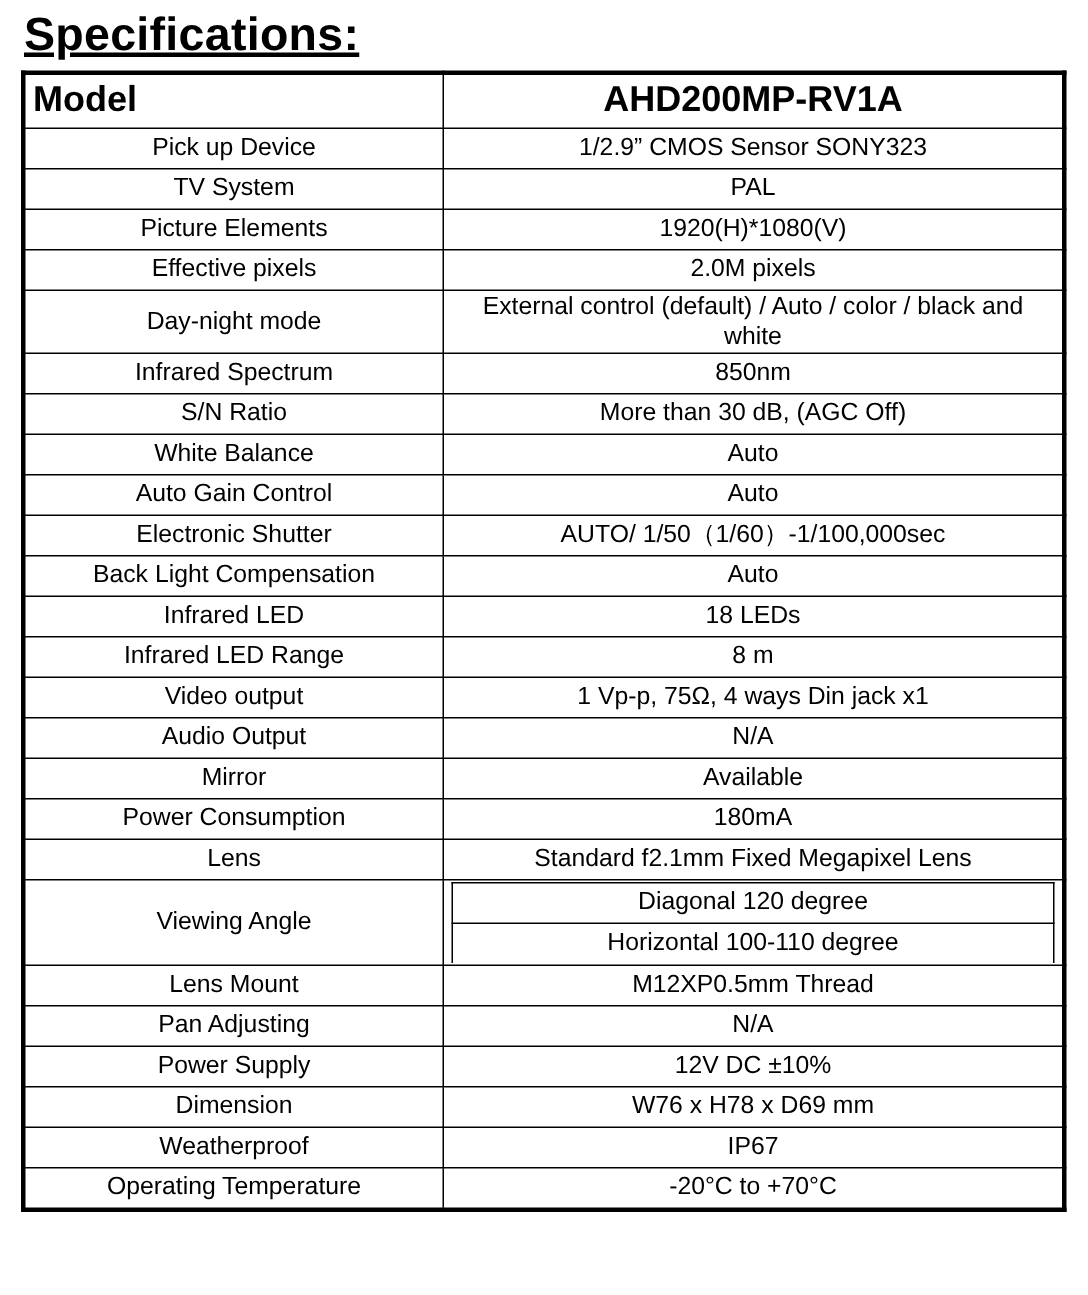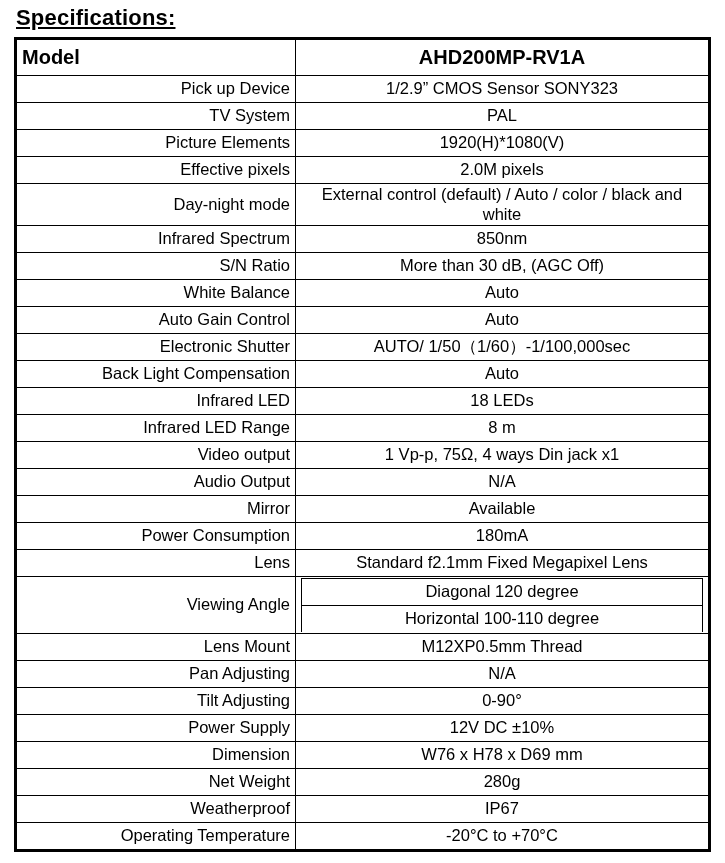--- a/index.html
+++ b/index.html
@@ -15,21 +15,21 @@
     overflow: hidden;
   }
   .page {
     position: relative;
     width: 725px;
     height: 863px;
     box-sizing: border-box;
     padding: 6px 14px 0 14px;
   }
   .doc-title {
-    font-size: 22px;
+    font-size: 31px;
     font-weight: bold;
     text-decoration: underline;
     letter-spacing: 0.2px;
     margin: 0 0 7px 2px;
     line-height: 1.1;
   }
   table.spec {
     border-collapse: collapse;
     width: 697px;
     table-layout: fixed;
@@ -38,27 +38,27 @@
   table.spec td {
     border: 1px solid #000;
     padding: 1px 5px;
     font-size: 16.5px;
     line-height: 1.18;
     vertical-align: middle;
     height: 24px;
   }
   td.label {
     width: 268px;
-    text-align: right;
+    text-align: center;
   }
   td.value {
     text-align: center;
   }
   tr.header td {
-    font-size: 20px;
+    font-size: 24px;
     font-weight: bold;
     height: 31px;
     padding-top: 2px;
     padding-bottom: 2px;
   }
   tr.header td.label { text-align: left; }
   tr.header td.value { text-align: center; }
   td.two-line {
     line-height: 1.18;
     padding-top: 2px;
@@ -189,34 +189,26 @@
 
       <tr>
         <td class="label">Lens Mount</td>
         <td class="value">M12XP0.5mm Thread</td>
       </tr>
       <tr>
         <td class="label">Pan Adjusting</td>
         <td class="value">N/A</td>
       </tr>
       <tr>
-        <td class="label">Tilt Adjusting</td>
-        <td class="value">0-90°</td>
-      </tr>
-      <tr>
         <td class="label">Power Supply</td>
         <td class="value">12V DC ±10%</td>
       </tr>
       <tr>
         <td class="label">Dimension</td>
         <td class="value">W76 x H78 x D69 mm</td>
-      </tr>
-      <tr>
-        <td class="label">Net Weight</td>
-        <td class="value">280g</td>
       </tr>
       <tr>
         <td class="label">Weatherproof</td>
         <td class="value">IP67</td>
       </tr>
       <tr>
         <td class="label">Operating Temperature</td>
         <td class="value">-20°C to +70°C</td>
       </tr>
     </tbody>

